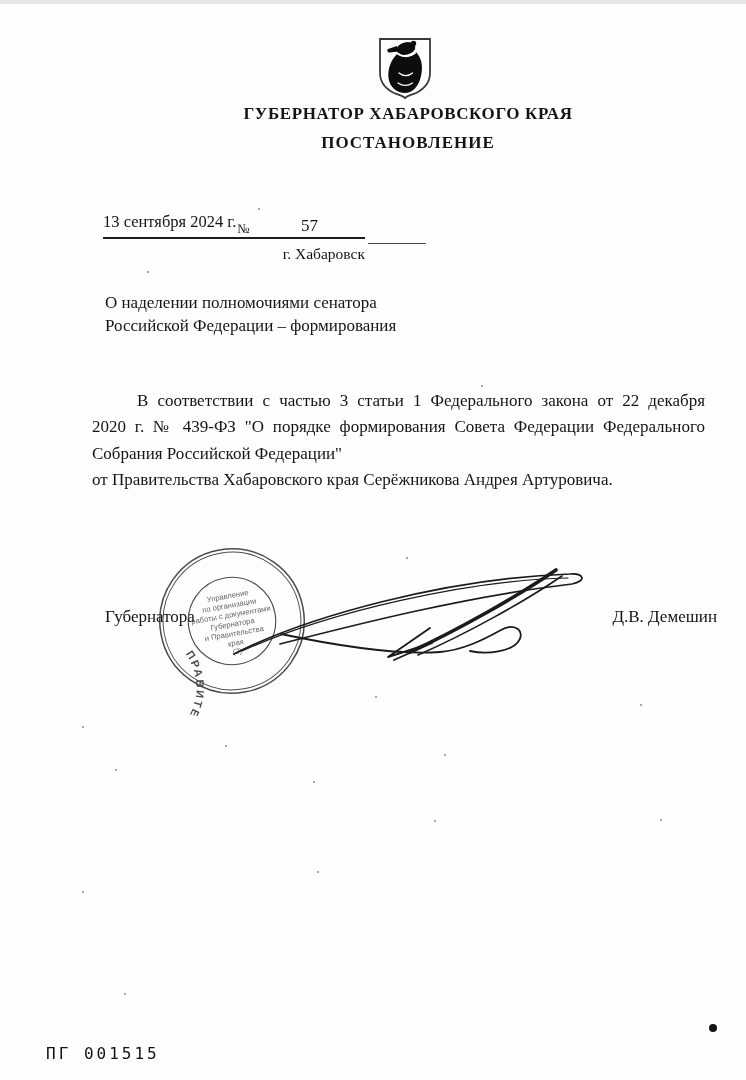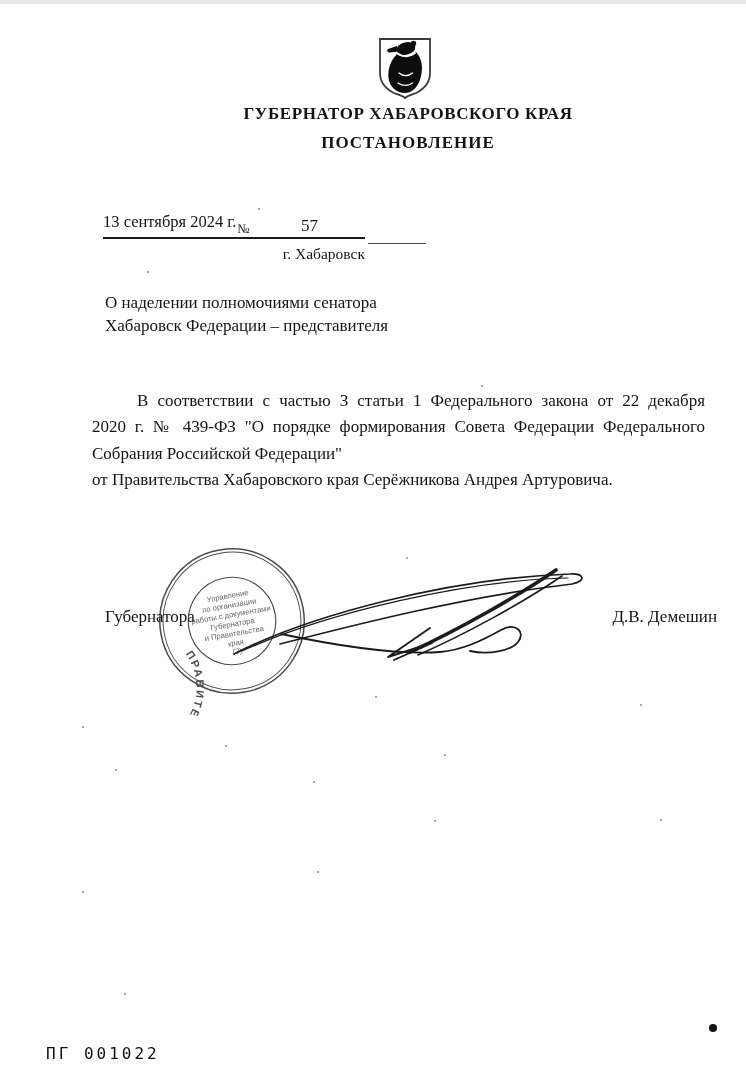--- a/index.html
+++ b/index.html
@@ -75,21 +75,21 @@
   <div class="abs date-row">
     <span class="date-text">13 сентября 2024 г.</span>
     <span class="no-sign">№</span>
     <span class="doc-no">57</span>
   </div>
   <div class="abs date-line2"></div>
   <div class="abs place">г. Хабаровск</div>
 
   <div class="abs subject">
     <div>О наделении полномочиями сенатора</div>
-    <div>Хабаровск Федерации – представителя</div>
+    <div>Российской Федерации – формирования</div>
   </div>
 
   <div class="abs body-block">
     <div class="jline indent">В соответствии с частью 3 статьи 1 Федерального закона от 22 декабря</div>
     <div class="jline">2020 г. № 439-ФЗ "О порядке формирования Совета Федерации Федерального</div>
     <div>Собрания Российской Федерации"</div>
     <div>от Правительства Хабаровского края Серёжникова Андрея Артуровича.</div>
   </div>
 
   <div class="abs sign-row">
@@ -122,21 +122,21 @@
     <g fill="none" stroke="#1b1b1b" stroke-linecap="round" stroke-linejoin="round">
       <path d="M16,102 C90,64 230,26 352,22 C366,21 369,29 354,32 C250,44 140,72 62,92" stroke-width="1.7"></path>
       <path d="M24,99 C110,60 250,28 350,26" stroke-width="1.2"></path>
       <path d="M338,18 C300,44 240,78 192,100" stroke-width="3.6"></path>
       <path d="M344,24 C306,50 248,82 200,103" stroke-width="1.6"></path>
       <path d="M63,82 C120,94 180,103 222,100 C245,98 265,88 283,78 C298,70 308,80 300,90 C293,99 270,103 252,99" stroke-width="1.8"></path>
       <path d="M212,76 L170,105 L214,91 L176,108" stroke-width="1.9"></path>
     </g>
   </svg>
 
-  <div class="abs footer-no">ПГ 001022</div>
+  <div class="abs footer-no">ПГ 001515</div>
 
   <div class="abs ink-dot"></div>
   <div class="speck" style="left:406px; top:553px;"></div>
   <div class="speck" style="left:258px; top:204px;"></div>
   <div class="speck" style="left:481px; top:381px;"></div>
   <div class="speck" style="left:147px; top:267px;"></div>
   <div class="speck" style="left:375px; top:692px;"></div>
   <div class="speck" style="left:82px; top:722px;"></div>
   <div class="speck" style="left:225px; top:741px;"></div>
   <div class="speck" style="left:444px; top:750px;"></div>

